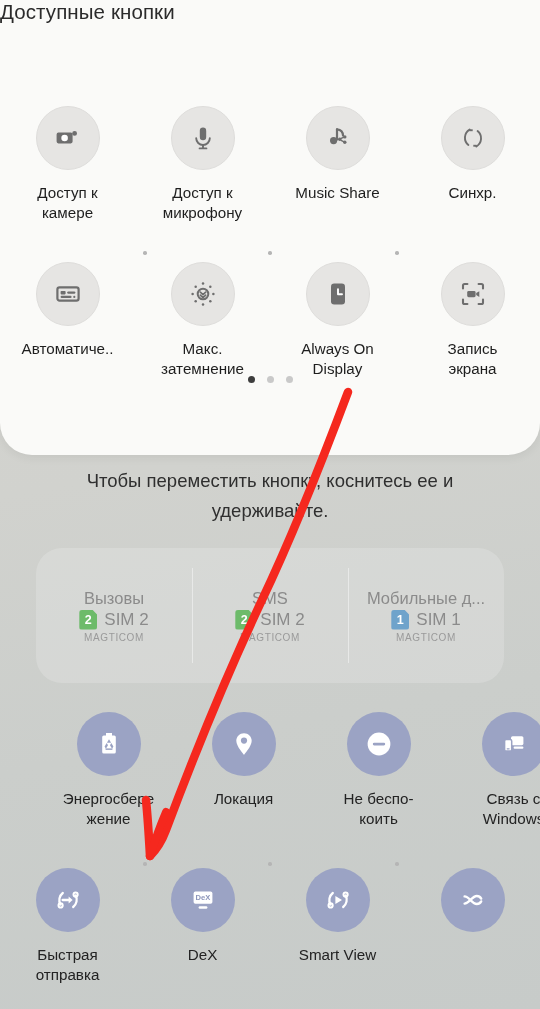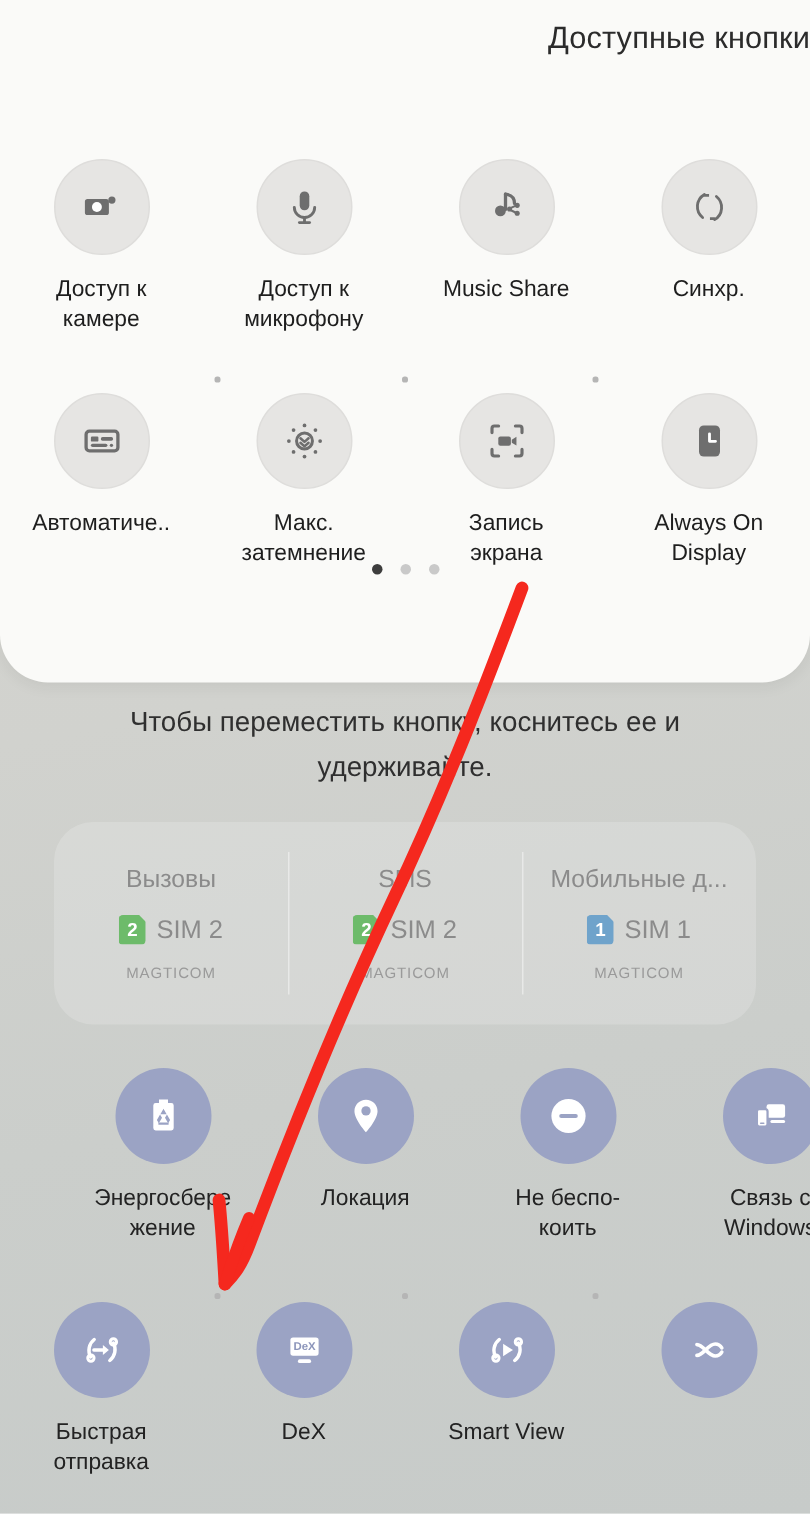--- a/index.html
+++ b/index.html
@@ -22,22 +22,22 @@
   
   #sheet {
     position: absolute; left: 0; top: -40px; width: 540px; height: 495px;
     background: #fafaf8;
     border-bottom-left-radius: 32px;
     border-bottom-right-radius: 32px;
     box-shadow: 0 3px 10px rgba(0,0,0,0.06);
     z-index: 5;
   }
   #sheet-title {
-    position: absolute; left: 0; top: 54px; width: 100%;
-    text-align: right; font-size: 20.5px; color: #2b2b2b; letter-spacing: .1px;
+    position: absolute; left: 0; top: 40px; width: 100%;
+    text-align: left; font-size: 20.5px; color: #2b2b2b; letter-spacing: .1px;
   }
 
   .grid-row {
     position: absolute; left: 0; width: 540px;
     display: flex;
   }
   .cell {
     width: 135px;
     display: flex; flex-direction: column; align-items: center;
   }
@@ -84,21 +84,21 @@
   
   #simcard {
     position: absolute; left: 36px; top: 548px; width: 468px; height: 135px;
     background: rgba(255,255,255,0.18);
     border-radius: 26px;
     display: flex;
     z-index: 2;
   }
   .simcol {
     flex: 1; display: flex; flex-direction: column; align-items: center;
-    justify-content: center; position: relative; gap: 14px;
+    justify-content: center; position: relative; gap: 2px;
   }
   .simcol + .simcol::before {
     content: ""; position: absolute; left: 0; top: 20px; bottom: 20px;
     width: 1px; background: rgba(255,255,255,0.45);
   }
   .sim-title {
     font-size: 16.5px; color: #8b8b8b; max-width: 145px;
     overflow: hidden; white-space: nowrap; text-overflow: ellipsis; text-align:center;
   }
   .sim-slot { display: flex; align-items: center; gap: 7px; }
@@ -350,45 +350,45 @@
               <circle cx="23.3" cy="8.7" r="1.25"></circle>
           </g>
         </svg>
       </div>
       <div class="lbl">Макс.
 затемнение</div>
     </div>
 
     <div class="cell">
       <div class="circ light">
+        <svg class="ico" width="30" height="30" viewBox="0 0 30 30">
+          <rect x="8" y="4.6" width="14" height="20.8" rx="3.2" fill="#6e6e6e"></rect>
+          <path d="M15 10.2v5h4" fill="none" stroke="#fff" stroke-width="1.9" stroke-linecap="round" stroke-linejoin="round"></path>
+        </svg>
+      </div>
+      <div class="lbl">Always On
+Display</div>
+    </div>
+
+    <div class="cell">
+      <div class="circ light">
         <svg class="ico" width="32" height="32" viewBox="0 0 32 32">
           <g fill="none" stroke="#6e6e6e" stroke-width="2.1" stroke-linecap="round">
             <path d="M6 10.4V7.6A1.6 1.6 0 0 1 7.6 6h2.8"></path>
             <path d="M21.6 6h2.8A1.6 1.6 0 0 1 26 7.6v2.8"></path>
             <path d="M26 21.6v2.8a1.6 1.6 0 0 1-1.6 1.6h-2.8"></path>
             <path d="M10.4 26H7.6A1.6 1.6 0 0 1 6 24.4v-2.8"></path>
           </g>
           <rect x="10.2" y="13" width="8.4" height="6.2" rx="1.4" fill="#6e6e6e"></rect>
           <path d="M19.2 15.1l3.1-1.9v5.8l-3.1-1.9z" fill="#6e6e6e"></path>
         </svg>
       </div>
       <div class="lbl">Запись
 экрана</div>
     </div>
-
-    <div class="cell">
-      <div class="circ light">
-        <svg class="ico" width="30" height="30" viewBox="0 0 30 30">
-          <rect x="8" y="4.6" width="14" height="20.8" rx="3.2" fill="#6e6e6e"></rect>
-          <path d="M15 10.2v5h4" fill="none" stroke="#fff" stroke-width="1.9" stroke-linecap="round" stroke-linejoin="round"></path>
-        </svg>
-      </div>
-      <div class="lbl">Always On
-Display</div>
-    </div>
   </div>
 
   <div id="pager">
     <span class="on"></span>
     <span></span>
     <span></span>
   </div>
 </div>
 
 <svg id="annot" width="540" height="1009" viewBox="0 0 540 1009">

